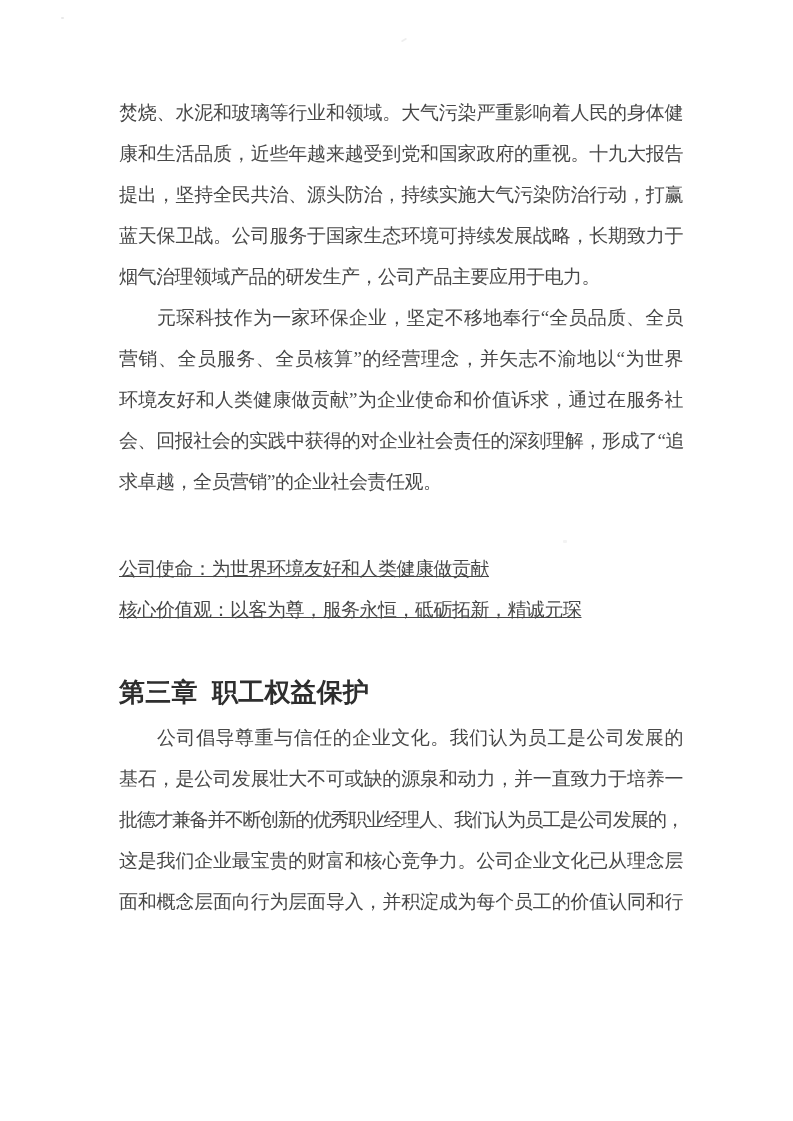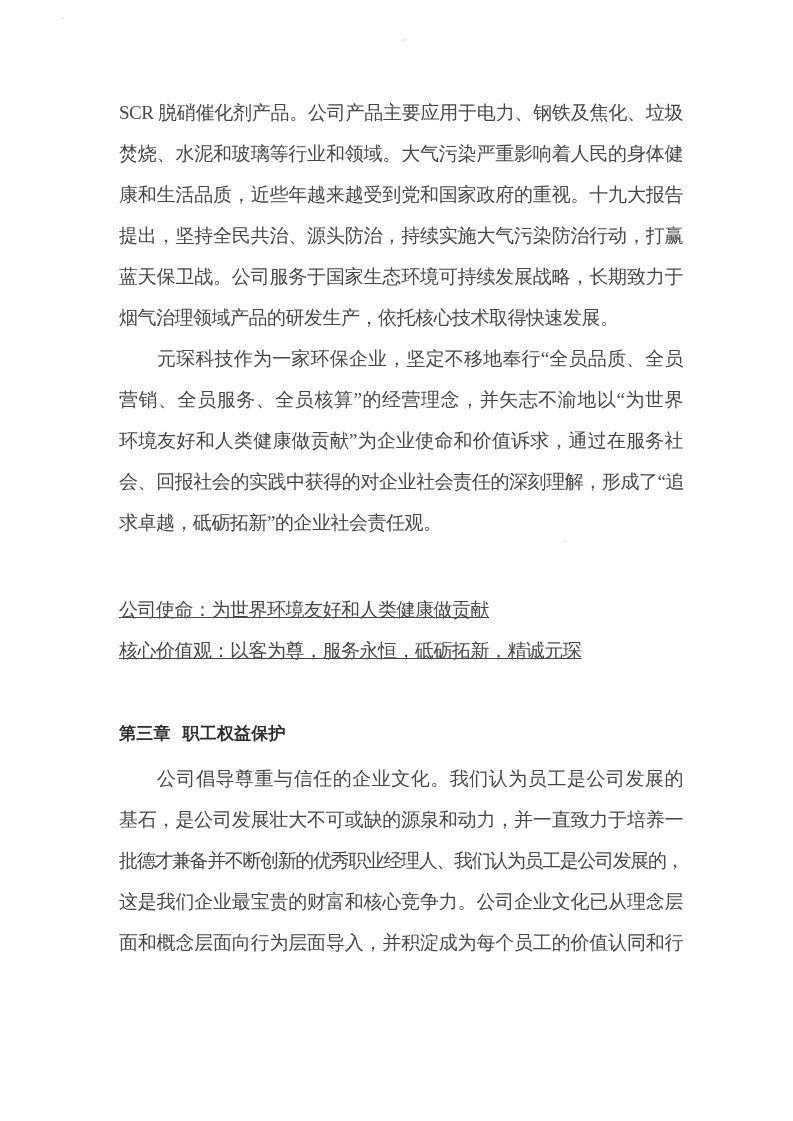--- a/index.html
+++ b/index.html
@@ -52,21 +52,21 @@
   }
   .values-block .line {
     text-align-last: left;
     text-decoration: underline;
   }
   .chapter-heading {
     margin-top: 42px;
     margin-bottom: 4px;
     height: 41px;
     line-height: 41px;
-    font-size: 17px;
+    font-size: 26px;
     font-weight: bold;
     color: #2e2e2e;
     font-family: "Liberation Sans", "DejaVu Sans", sans-serif;
     letter-spacing: 0.2px;
     word-spacing: 7px;
     white-space: nowrap;
   }
   .speck {
     position: absolute;
     background: #cfcfcf;
@@ -82,34 +82,33 @@
 
 <div class="page">
 
   <div class="speck speck-1"></div>
   <div class="speck speck-2"></div>
   <div class="speck speck-3"></div>
 
   <div class="doc">
 
     <div>
-      <div class="line">SCR 脱硝催化剂产品。公司产品主要应用于电力、钢铁及焦化、垃圾</div>
       <div class="line">焚烧、水泥和玻璃等行业和领域。大气污染严重影响着人民的身体健</div>
       <div class="line">康和生活品质，近些年越来越受到党和国家政府的重视。十九大报告</div>
       <div class="line">提出，坚持全民共治、源头防治，持续实施大气污染防治行动，打赢</div>
       <div class="line">蓝天保卫战。公司服务于国家生态环境可持续发展战略，长期致力于</div>
-      <div class="line endline">烟气治理领域产品的研发生产，依托核心技术取得快速发展。</div>
+      <div class="line endline">烟气治理领域产品的研发生产，公司产品主要应用于电力。</div>
     </div>
 
     <div>
       <div class="line indent">元琛科技作为一家环保企业，坚定不移地奉行“全员品质、全员</div>
       <div class="line">营销、全员服务、全员核算”的经营理念，并矢志不渝地以“为世界</div>
       <div class="line">环境友好和人类健康做贡献”为企业使命和价值诉求，通过在服务社</div>
       <div class="line dense">会、回报社会的实践中获得的对企业社会责任的深刻理解，形成了“追</div>
-      <div class="line endline">求卓越，砥砺拓新”的企业社会责任观。</div>
+      <div class="line endline">求卓越，全员营销”的企业社会责任观。</div>
     </div>
 
     <div class="values-block">
       <div class="line">公司使命：为世界环境友好和人类健康做贡献</div>
       <div class="line">核心价值观：以客为尊，服务永恒，砥砺拓新，精诚元琛</div>
     </div>
 
     <div class="chapter-heading">第三章 职工权益保护</div>
 
     <div>

